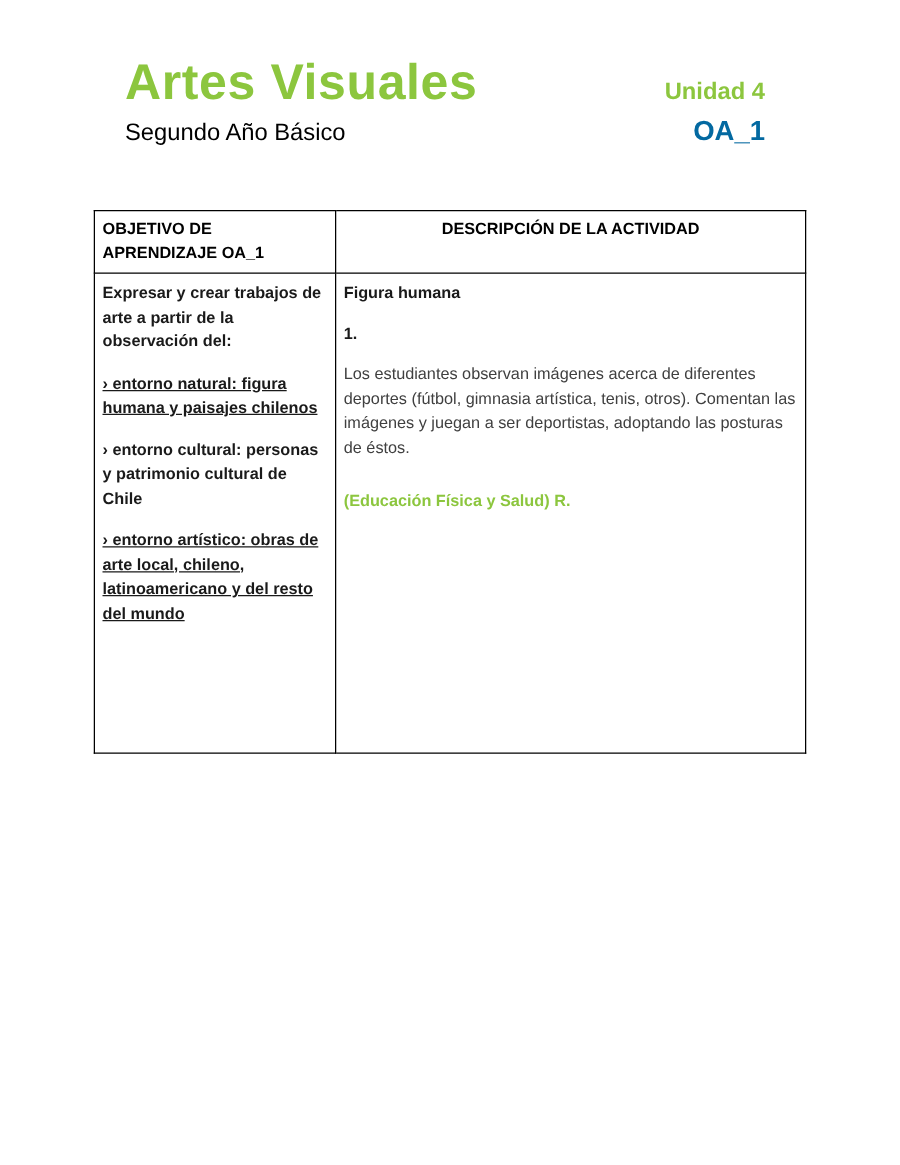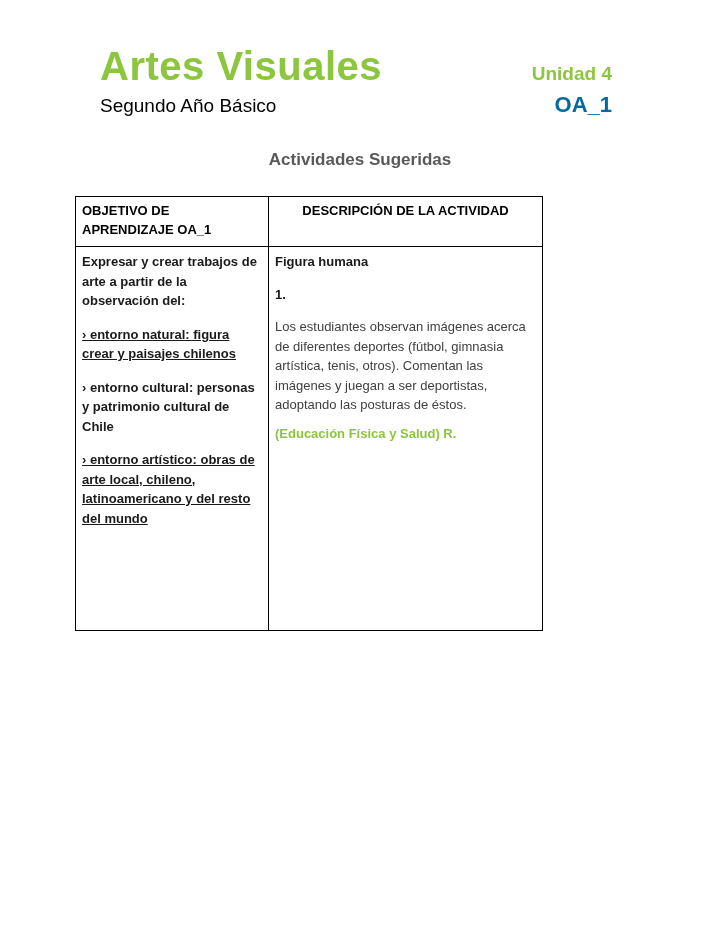--- a/index.html
+++ b/index.html
@@ -58,22 +58,22 @@
     width: 720px;
     text-align: center;
     font-size: 17px;
     font-weight: bold;
     color: #595959;
   }
 
   
   .activity-table {
     position: absolute;
-    left: 75px; top: 196px;
-    width: 468px;
+    left: 75px; top: 168px;
+    width: 570px;
     border-collapse: collapse;
     table-layout: fixed;
     border-radius: 30px;
   }
   .activity-table th,
   .activity-table td {
     border: 1px solid #000000;
     vertical-align: top;
     padding: 5px 6px;
     font-size: 13px;
@@ -107,21 +107,21 @@
     margin-bottom: 13px;
     color: #1a1a1a;
   }
   .activity-number {
     font-weight: bold;
     margin-bottom: 13px;
     color: #1a1a1a;
   }
   .activity-desc {
     color: #404040;
-    margin-bottom: 9px;
+    margin-bottom: 24px;
   }
   .activity-note {
     color: #8CC63E;
     font-weight: bold;
   }
 </style>
 </head>
 <body>
 
 <div class="page">
@@ -130,34 +130,33 @@
     <div class="header-row row1">
       <span class="title-green">Artes Visuales</span>
       <span class="unit-green">Unidad 4</span>
     </div>
     <div class="header-row row2">
       <span class="subtitle-black">Segundo Año Básico</span>
       <span class="oa-green">OA_1</span>
     </div>
   </header>
 
-  <h2 class="section-title">Actividades Sugeridas</h2>
 
   <table class="activity-table">
     <thead>
       <tr>
         <th class="col-obj">OBJETIVO DE APRENDIZAJE OA_1</th>
         <th class="col-desc">DESCRIPCIÓN DE LA ACTIVIDAD</th>
       </tr>
     </thead>
     <tbody>
       <tr>
         <td class="objective-cell">
           <p class="cell-par obj-intro">Expresar y crear trabajos de arte a partir de la observación del:</p>
-          <p class="cell-par obj-bullet underlined">› entorno natural: figura crear y paisajes chilenos</p>
+          <p class="cell-par obj-bullet underlined">› entorno natural: figura humana y paisajes chilenos</p>
           <p class="cell-par obj-bullet">› entorno cultural: personas y patrimonio cultural de Chile</p>
           <p class="cell-par obj-bullet underlined">› entorno artístico: obras de arte local, chileno, latinoamericano y del resto del mundo</p>
         </td>
         <td class="activity-cell">
           <p class="cell-par activity-title">Figura humana</p>
           <p class="cell-par activity-number">1.</p>
           <p class="cell-par activity-desc">Los estudiantes observan imágenes acerca de diferentes deportes (fútbol, gimnasia artística, tenis, otros). Comentan las imágenes y juegan a ser deportistas, adoptando las posturas de éstos.</p>
           <p class="cell-par activity-note">(Educación Física y Salud) R.</p>
         </td>
       </tr>

